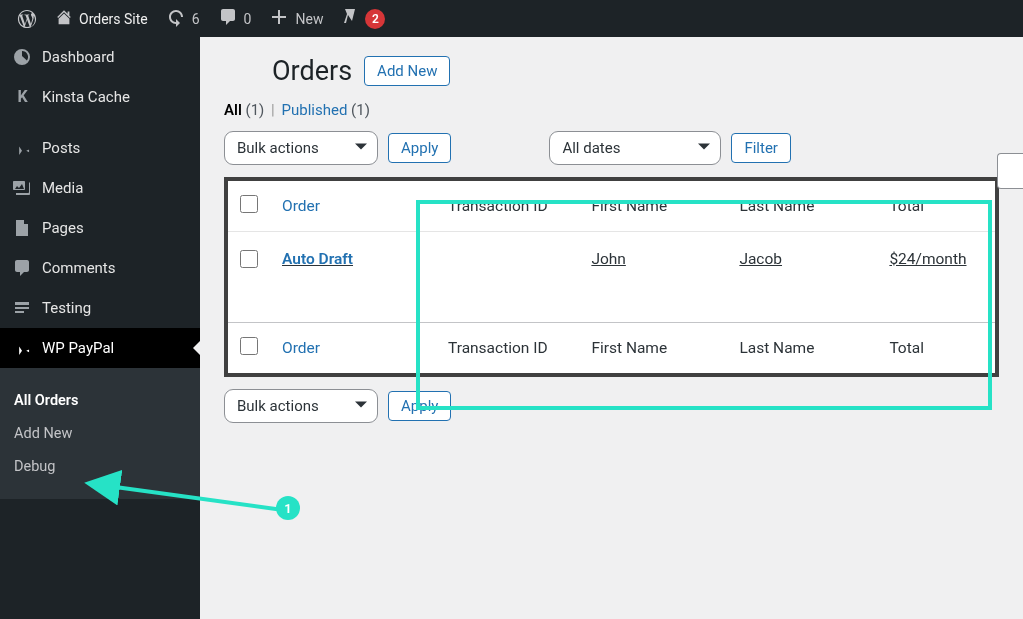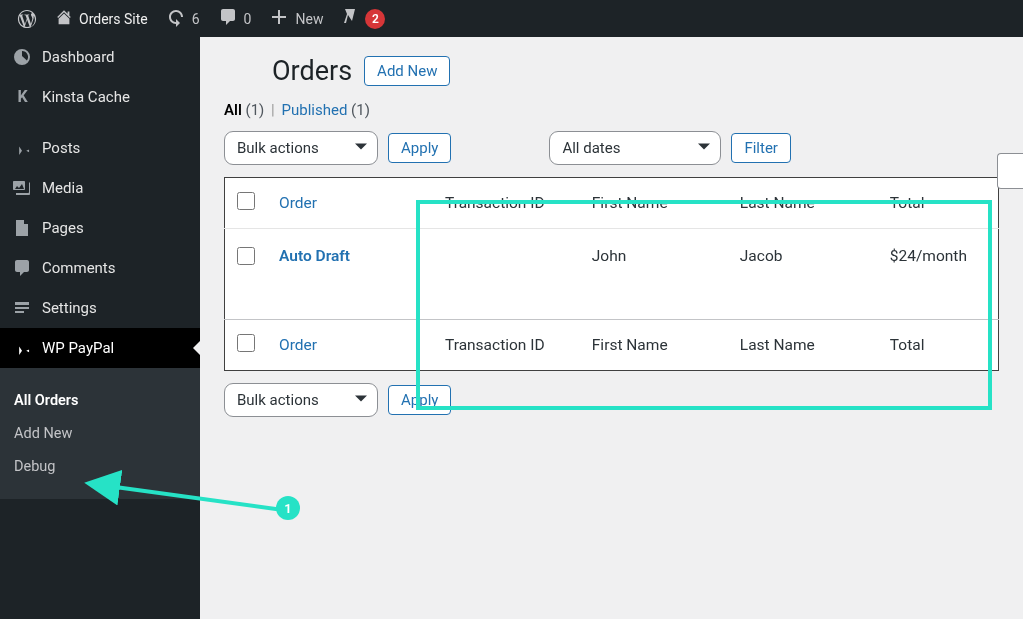--- a/index.html
+++ b/index.html
@@ -45,33 +45,33 @@
 
   .tablenav { display: flex; align-items: center; gap: 10px; margin-bottom: 12px; position: relative; }
   .select-wrap { position: relative; display: inline-block; }
   .select-wrap select { appearance: none; border: 1px solid #8c8f94; background: #fff; padding: 7px 38px 7px 12px; border-radius: 9px; font-size: 15px; color: #2c3338; cursor: pointer; min-width: 154px; }
   .select-wrap.dates select { min-width: 172px; }
   .select-wrap .chev { position: absolute; right: 10px; top: 50%; transform: translateY(-50%); pointer-events: none; }
   .select-wrap .chev svg { width: 14px; height: 14px; fill: #2c3338; }
   .spacer-sm { width: 78px; }
 
   
-  .list-table { width: 100%; border: 1px solid #404040; background: #fff; border-collapse: collapse; font-size: 15.5px; color: #2c3338; }
+  .list-table { width: 100%; border: 4px solid #404040; background: #fff; border-collapse: collapse; font-size: 15.5px; color: #2c3338; }
   .list-table th, .list-table td { text-align: left; padding: 14px 12px; }
   .list-table thead th, .list-table tfoot th { font-weight: 400; }
   .list-table .cb { width: 36px; text-align: center; }
   .list-table .col-order { width: 166px; }
   .list-table .col-fn { width: 148px; }
   .list-table .col-ln { width: 150px; }
   .list-table tbody tr { border-top: 1px solid #e5e5e5; }
   .list-table tfoot tr { border-top: 1px solid #c3c4c7; }
   .list-table a.sortlink { color: #2271b1; text-decoration: none; }
   .list-table tbody td.row-title a { color: #2271b1; font-weight: 600; text-decoration: none; }
   .list-table tbody { min-height: 86px; }
-  .list-table tbody td { padding-top: 18px; padding-bottom: 50px; vertical-align: top; }
+  .list-table tbody td { padding-top: 18px; padding-bottom: 50px; vertical-align: top; text-decoration: underline; }
   input[type=checkbox] { width: 18px; height: 18px; border: 1px solid #8c8f94; border-radius: 3px; cursor: pointer; }
 
   .bottom-nav { margin-top: 12px; display: flex; align-items: center; gap: 10px; }
 
   .highlight-box { position: absolute; border: 4px solid #26e2c6; pointer-events: none; }
   .highlight-main { left: 416px; top: 200px; width: 576px; height: 210px; }
 
   
   .anno { position: absolute; left: 88px; top: 480px; width: 220px; height: 50px; pointer-events: none; }
   .anno svg { overflow: visible; }
@@ -165,21 +165,21 @@
     <div class="menu-item">
       <svg viewBox="0 0 20 20">
           <path d="M5 2h10c1.1 0 2 .9 2 2v8c0 1.1-.9 2-2 2h-3l-4 4v-4H5c-1.1 0-2-.9-2-2V4c0-1.1.9-2 2-2z"></path>
         </svg>
       <span>Comments</span>
     </div>
     <div class="menu-item">
       <svg viewBox="0 0 20 20">
           <path d="M3 4h14v3H3zM3 9h14v2H3zM3 13h9v2H3z"></path>
         </svg>
-      <span>Settings</span>
+      <span>Testing</span>
     </div>
     <div class="menu-item current">
       <svg viewBox="0 0 20 20">
           <path d="M12 2l6 6-3 1-3 3 1 5-3-3-5 5 5-5-3-3 5 1 3-3 1-3-4-4z" transform="rotate(45 10 10)"></path>
         </svg>
       <span>WP PayPal</span>
     </div>
     <div class="sub">
       <div class="sub-item current">All Orders</div>
       <div class="sub-item">Add New</div>

